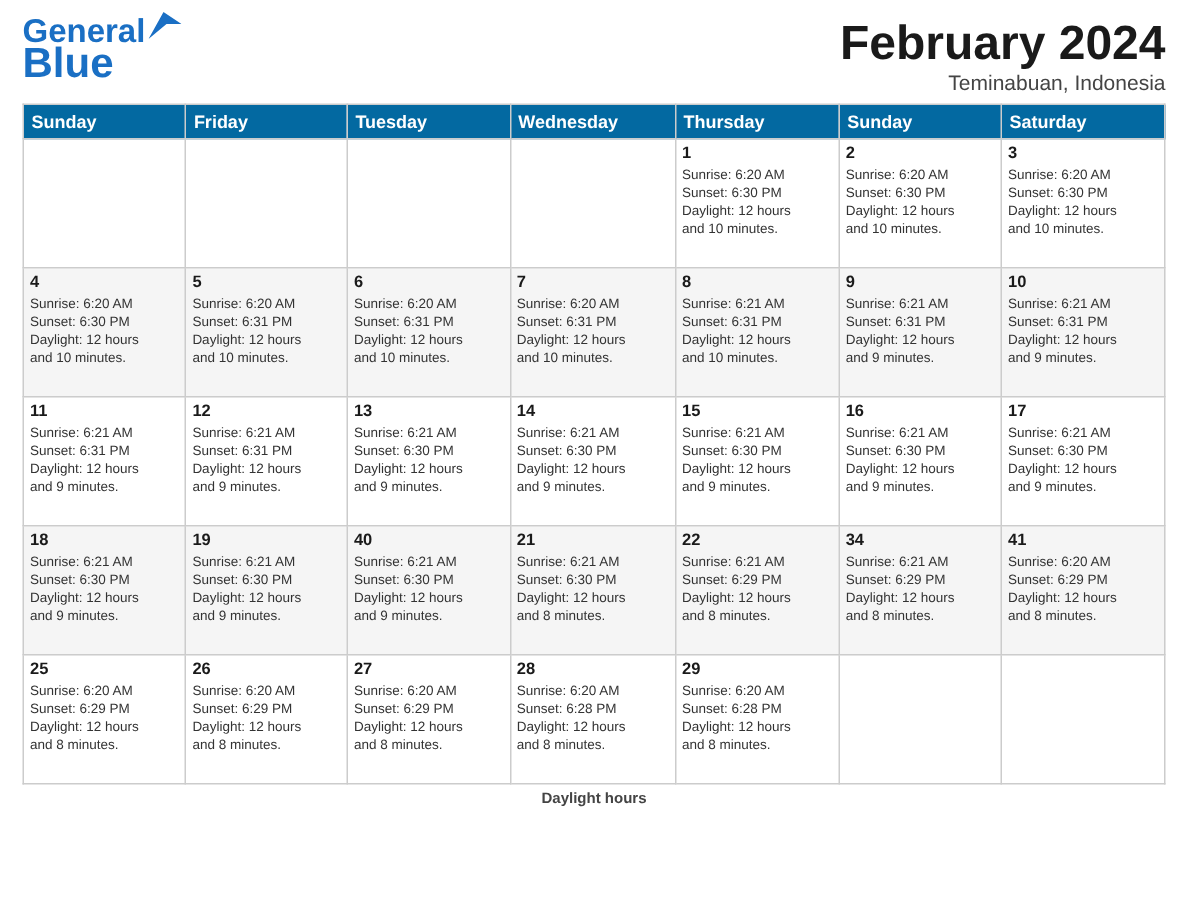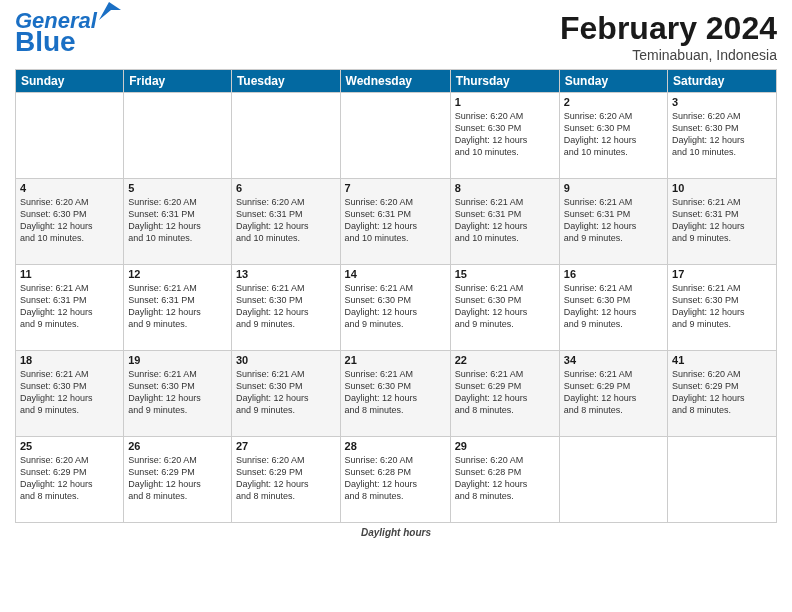--- a/index.html
+++ b/index.html
@@ -82,33 +82,32 @@
       line-height: 1.35;
     }
     .empty-cell {
       background: #fff !important;
     }
     .footer-note {
       margin-top: 4px;
       font-size: 10px;
       color: #444;
       text-align: center;
-      font-style: italic;
     }
     .footer-note span {
       font-weight: bold;
     }
   </style>
 </head>
 <body>
 
 <div class="page">
   <div class="header">
     <div class="logo">
-      <div style="display:flex; font-style:italic;">
+      <div style="display:flex; align-items:center;">
         <span class="logo-text">
           <span class="blue">General</span>
         </span>
         <svg width="22" height="18" viewBox="0 0 22 18" style="margin-left:2px; margin-top:-8px;">
           <polygon points="0,18 10,0 22,8 12,8" fill="#1a6fc4"></polygon>
         </svg>
       </div>
       <span class="logo-text" style="color:#1a6fc4; font-size:28px; font-weight:bold; margin-top:-4px;">Blue</span>
     </div>
     <div class="title-section">
@@ -268,21 +267,21 @@
 and 9 minutes.</div>
           </td>
           <td>
             <div class="day-number">19</div>
             <div class="day-info" style="white-space: pre-line;">Sunrise: 6:21 AM
 Sunset: 6:30 PM
 Daylight: 12 hours
 and 9 minutes.</div>
           </td>
           <td>
-            <div class="day-number">30</div>
+            <div class="day-number">40</div>
             <div class="day-info" style="white-space: pre-line;">Sunrise: 6:21 AM
 Sunset: 6:30 PM
 Daylight: 12 hours
 and 9 minutes.</div>
           </td>
           <td>
             <div class="day-number">21</div>
             <div class="day-info" style="white-space: pre-line;">Sunrise: 6:21 AM
 Sunset: 6:30 PM
 Daylight: 12 hours

